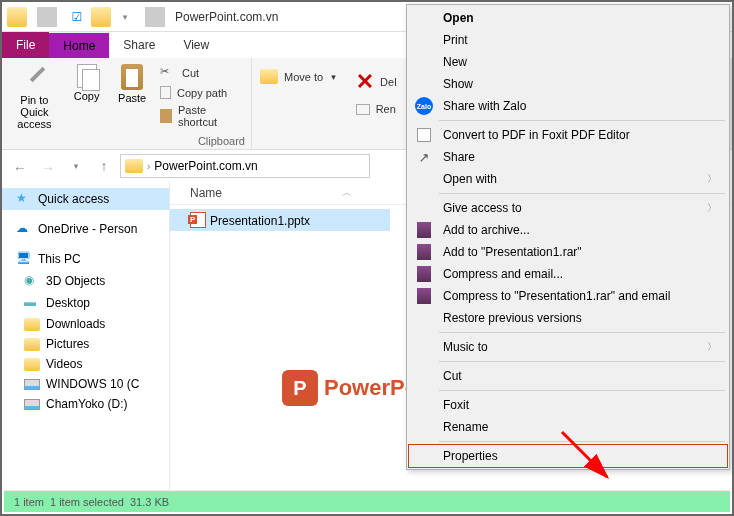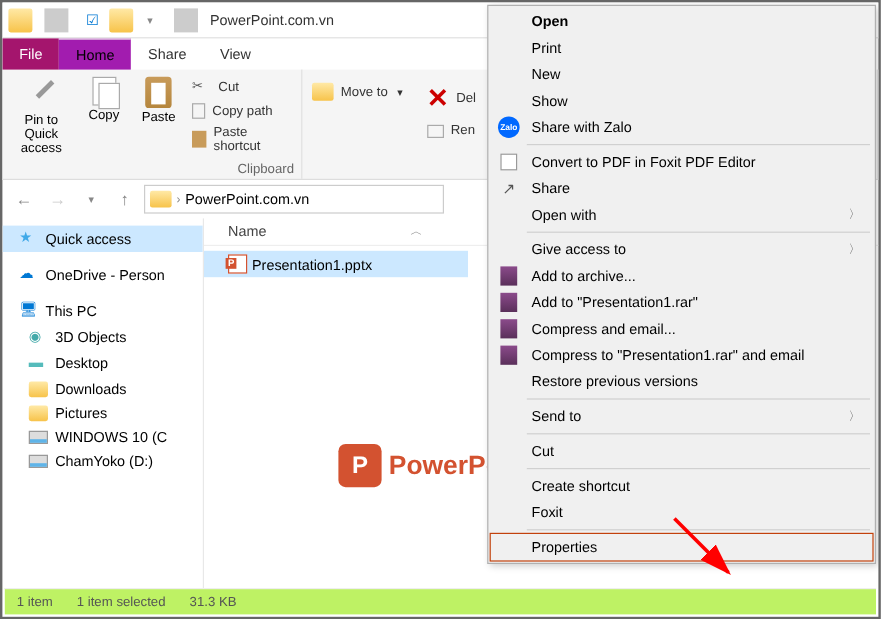--- a/index.html
+++ b/index.html
@@ -86,21 +86,21 @@
 .arrow-ann { position: absolute; left: 560px; top: 430px; z-index: 101; pointer-events: none; }
 .arrow-ann svg { overflow: visible; }
 
 
 .watermark { position: absolute; left: 280px; top: 368px; z-index: 50; display: flex; align-items: center; gap: 6px; font-size: 22px; font-weight: bold; pointer-events: none; }
 .wm-ico { width: 36px; height: 36px; background: #d35230; border-radius: 6px; display: flex; align-items: center; justify-content: center; color: #fff; font-size: 20px; }
 .wm-red { color: #d35230; }
 .wm-blue { color: #4a7cb0; }
 
 
-.statusbar { position: absolute; bottom: 2px; left: 2px; right: 2px; height: 22px; display: flex; align-items: center; padding: 0 10px; gap: 20px; font-size: 11px; color: #555; border-top: 1px solid #eee; background: #bef264; }
+.statusbar { position: absolute; bottom: 2px; left: 2px; right: 2px; height: 22px; display: flex; align-items: center; padding: 0 10px; gap: 6px; font-size: 11px; color: #555; border-top: 1px solid #eee; background: #86efac; }
 </style>
 </head>
 <body>
 
 <div class="titlebar">
   <div class="qat">
     <span class="folder-ico"></span>
     <span class="divider"></span>
     <span style="color:#0078d4">☑</span>
     <span class="folder-ico"></span>
@@ -211,20 +211,24 @@
       </div>
     <div class="nav-item">
         <span class="folder-small nav-ico"></span>
         <span>Downloads</span>
       </div>
     <div class="nav-item">
         <span class="folder-small nav-ico"></span>
         <span>Pictures</span>
       </div>
     <div class="nav-item">
+        <span class="folder-small nav-ico"></span>
+        <span>Videos</span>
+      </div>
+    <div class="nav-item">
         <span class="drive-ico nav-ico"></span>
         <span>WINDOWS 10 (C</span>
       </div>
     <div class="nav-item">
         <span class="drive-ico nav-ico"></span>
         <span>ChamYoko (D:)</span>
       </div>
   </div>
   <div class="filepane">
     <div class="colheader">
@@ -297,33 +301,33 @@
       <span class="menu-ico">
         <span class="rar-ico"></span>
       </span>
       <span>Compress to "Presentation1.rar" and email</span>
     </div>
   <div class="menu-item">
       <span>Restore previous versions</span>
     </div>
   <div class="menu-sep"></div>
   <div class="menu-item">
-      <span>Send to</span>
+      <span>Music to</span>
       <span class="sub">〉</span>
     </div>
   <div class="menu-sep"></div>
   <div class="menu-item">
       <span>Cut</span>
     </div>
   <div class="menu-sep"></div>
   <div class="menu-item">
-      <span>Create shortcut</span>
-    </div>
-  <div class="menu-item">
       <span>Foxit</span>
+    </div>
+  <div class="menu-item">
+      <span>Rename</span>
     </div>
   <div class="menu-sep"></div>
   <div class="menu-item highlight-box">
       <span>Properties</span>
     </div>
 </div>
 
 <div class="arrow-ann">
   <svg width="80" height="60">
     <defs>

